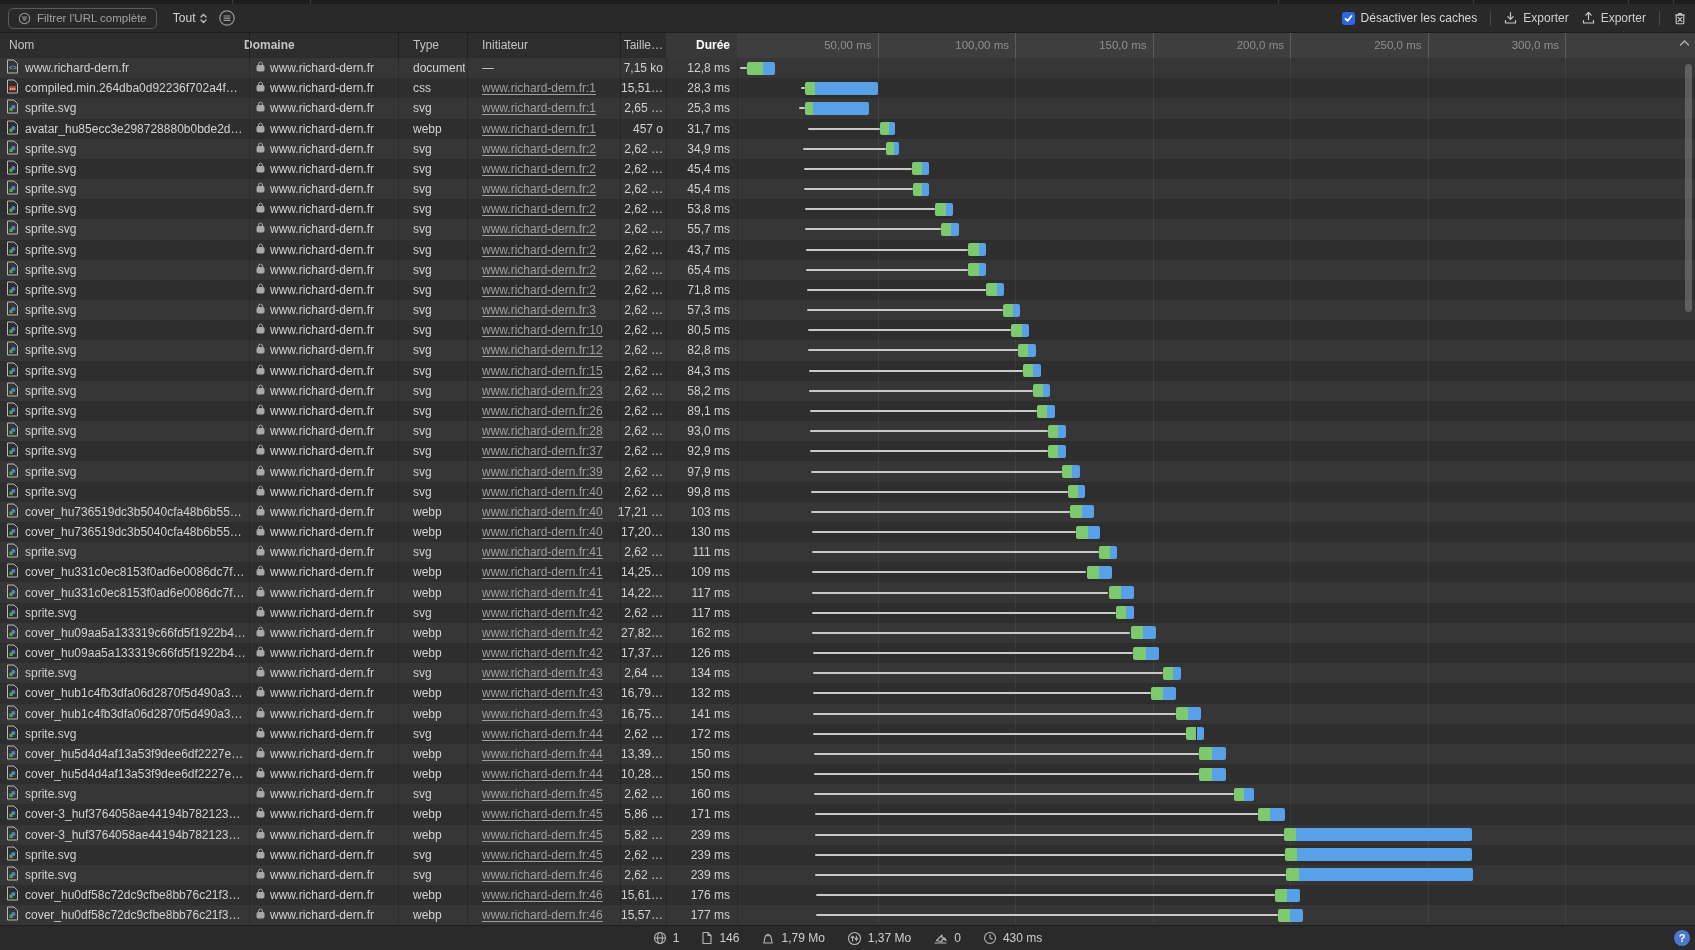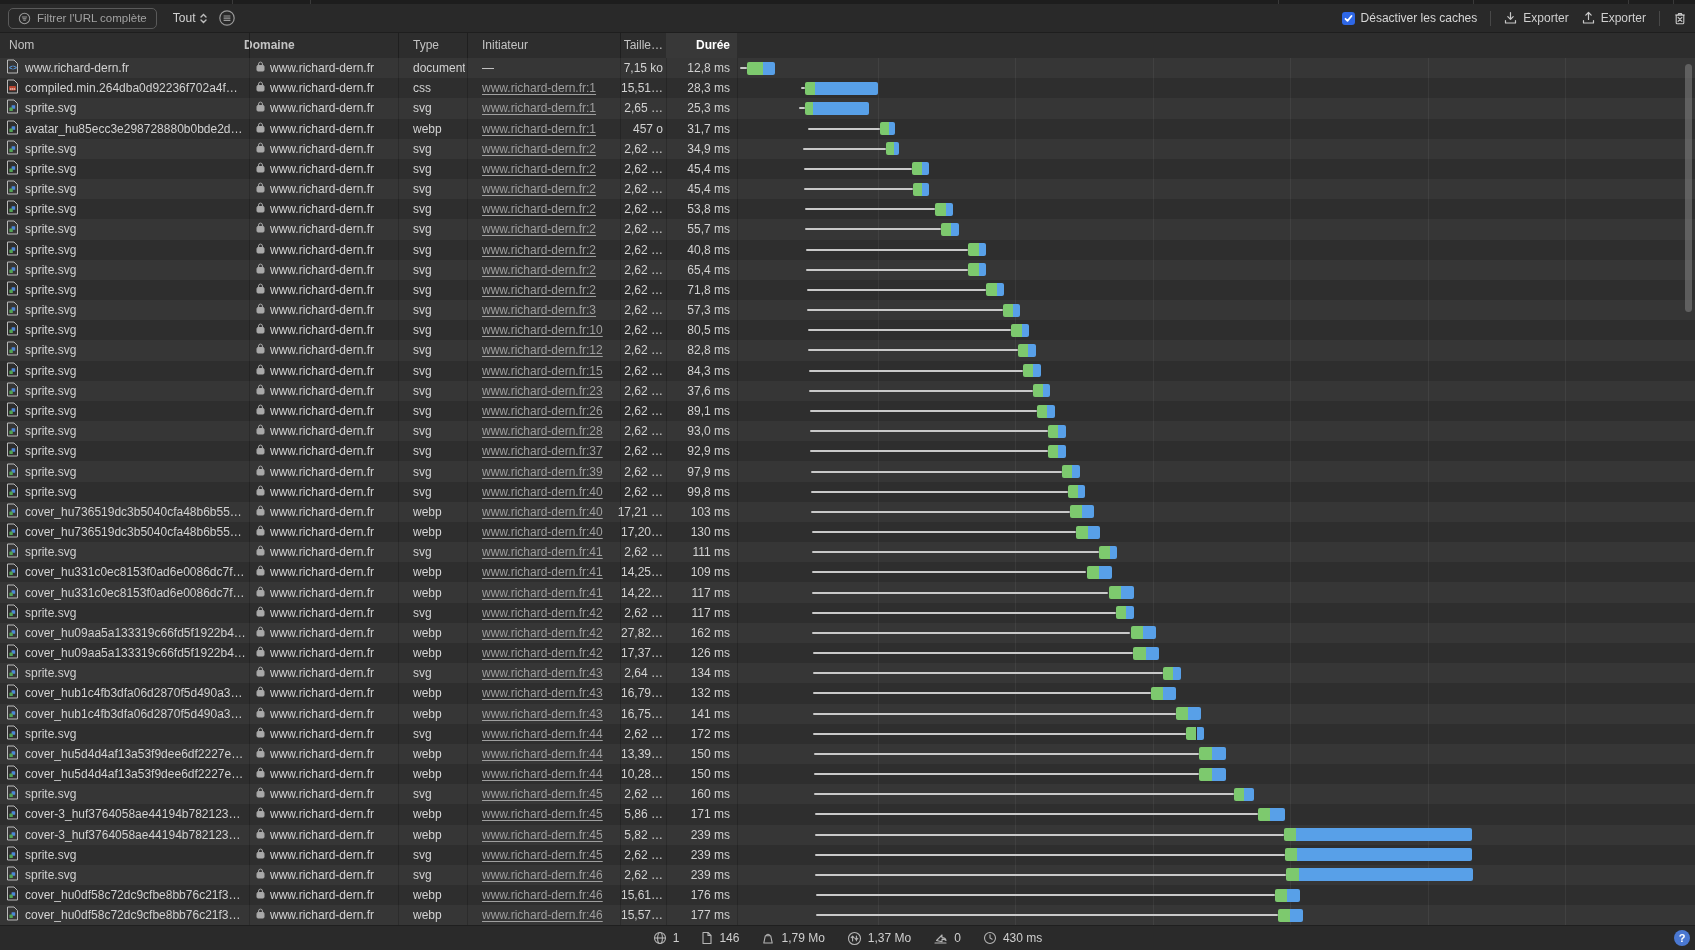--- a/index.html
+++ b/index.html
@@ -138,20 +138,37 @@
     <span class="hc hc-nom">Nom</span>
     <span class="hc hc-dom">Domaine</span>
     <span class="hc hc-type">Type</span>
     <span class="hc hc-init">Initiateur</span>
     <span class="hc hc-size">Taille…</span>
     <span class="hc hc-dur">Durée</span>
     <span class="hsep" style="left:249px"></span>
       <span class="hsep" style="left:398px"></span>
     <span class="hsep" style="left:467px"></span>
       <span class="hsep" style="left:620px"></span>
+    <div class="tl-head" id="tl-head">
+      <svg class="head-chev" width="11" height="8" viewBox="0 0 11 8" fill="none" stroke="#b0b0b0" stroke-width="1.4" stroke-linecap="round">
+          <path d="M1.5 6L5.5 2l4 4"></path>
+        </svg>
+    <span class="tick-label" style="left: 24.5px;">50,00 ms</span>
+        <span class="tick-line" style="left: 140.5px;"></span>
+        <span class="tick-label" style="left: 162px;">100,00 ms</span>
+        <span class="tick-line" style="left: 278px;"></span>
+        <span class="tick-label" style="left: 299.5px;">150,0 ms</span>
+        <span class="tick-line" style="left: 415.5px;"></span>
+        <span class="tick-label" style="left: 437px;">200,0 ms</span>
+        <span class="tick-line" style="left: 553px;"></span>
+        <span class="tick-label" style="left: 574.5px;">250,0 ms</span>
+        <span class="tick-line" style="left: 690.5px;"></span>
+        <span class="tick-label" style="left: 712px;">300,0 ms</span>
+        <span class="tick-line" style="left: 828px;"></span>
+      </div>
   </div>
 
   <div class="tbody" id="tbody">
     <div class="row alt-a">
         <div class="cell c-name">
           <span><svg width="13" height="15" viewBox="0 0 13 15" fill="none">
               <path d="M1.5 1h6.5l3.5 3.5V14h-10z" stroke="#b9b9b9" stroke-width="1" stroke-linejoin="round"></path>
               <text x="3" y="11" font-size="6.5" font-family="Liberation Mono,monospace" fill="#5b9fe8" font-weight="bold">&lt;&gt;</text>
             </svg></span>
           <span>www.richard-dern.fr</span>
@@ -467,21 +484,21 @@
               <rect x="1" y="4.5" width="7" height="5.5" rx="1" fill="#a9a9a9"></rect>
               <path d="M2.6 4.5V3a1.9 1.9 0 1 1 3.8 0v1.5"></path>
             </svg></span>
           <span>www.richard-dern.fr</span>
         </div>
         <div class="cell c-type">svg</div>
         <div class="cell c-init">
           <span class="link">www.richard-dern.fr:2</span>
         </div>
         <div class="cell c-size">2,62 …</div>
-        <div class="cell c-dur">40,8 ms</div>
+        <div class="cell c-dur">43,7 ms</div>
         <div class="cell c-tl">
           <span class="gline" style="left: 140.5px;"></span>
           <span class="gline" style="left: 278px;"></span>
           <span class="gline" style="left: 415.5px;"></span>
           <span class="gline" style="left: 553px;"></span>
           <span class="gline" style="left: 690.5px;"></span>
           <span class="gline" style="left: 828px;"></span>
           <span class="wl" style="left: 69px; width: 162.25px; background: rgb(201, 201, 201);"></span>
           <span class="wg" style="left: 231.25px; width: 10.45px; background: rgb(125, 201, 110);"></span>
           <span class="wb" style="left: 241.7px; width: 7.425px; background: rgb(88, 160, 232);"></span>
@@ -705,21 +722,21 @@
               <rect x="1" y="4.5" width="7" height="5.5" rx="1" fill="#a9a9a9"></rect>
               <path d="M2.6 4.5V3a1.9 1.9 0 1 1 3.8 0v1.5"></path>
             </svg></span>
           <span>www.richard-dern.fr</span>
         </div>
         <div class="cell c-type">svg</div>
         <div class="cell c-init">
           <span class="link">www.richard-dern.fr:23</span>
         </div>
         <div class="cell c-size">2,62 …</div>
-        <div class="cell c-dur">37,6 ms</div>
+        <div class="cell c-dur">58,2 ms</div>
         <div class="cell c-tl">
           <span class="gline" style="left: 140.5px;"></span>
           <span class="gline" style="left: 278px;"></span>
           <span class="gline" style="left: 415.5px;"></span>
           <span class="gline" style="left: 553px;"></span>
           <span class="gline" style="left: 690.5px;"></span>
           <span class="gline" style="left: 828px;"></span>
           <span class="wl" style="left: 72.3px; width: 223.3px; background: rgb(201, 201, 201);"></span>
           <span class="wg" style="left: 295.6px; width: 10.45px; background: rgb(125, 201, 110);"></span>
           <span class="wb" style="left: 306.05px; width: 7.425px; background: rgb(88, 160, 232);"></span>

